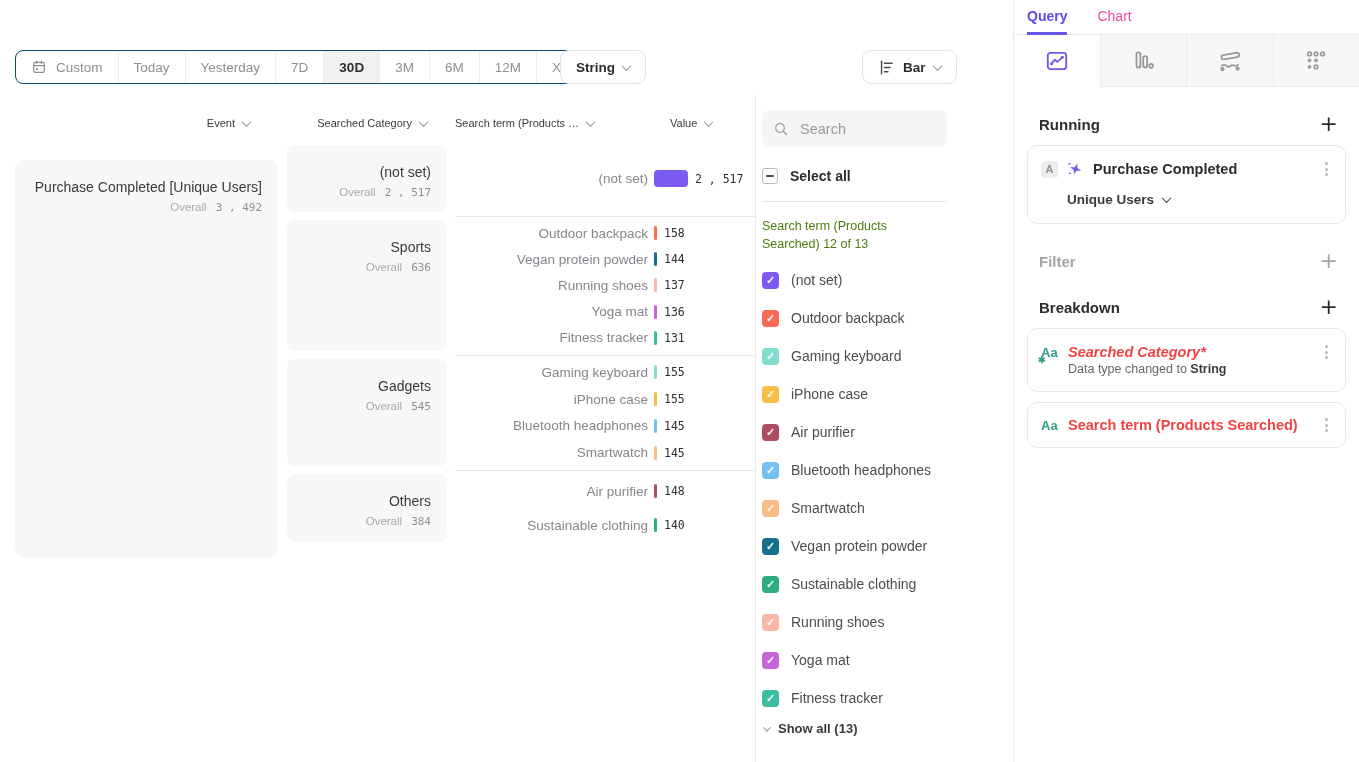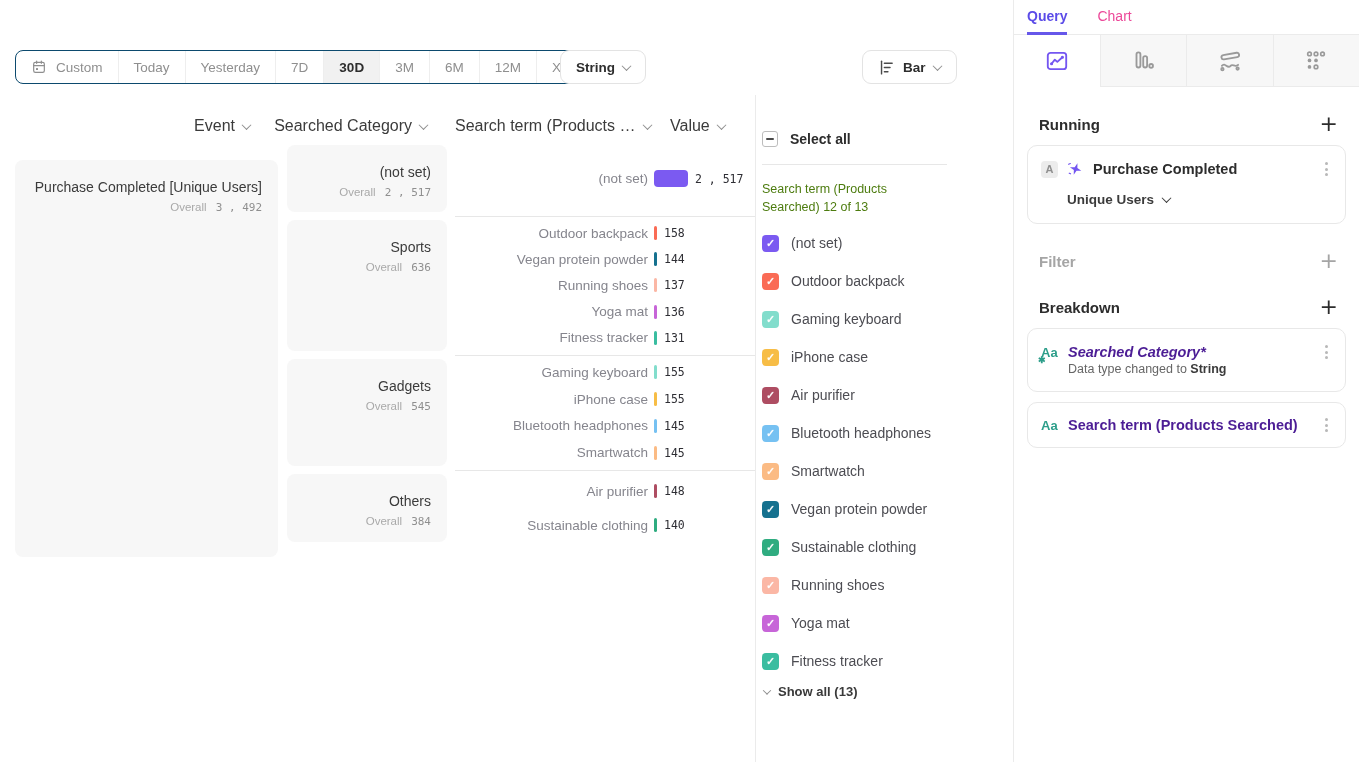--- a/index.html
+++ b/index.html
@@ -15,21 +15,21 @@
   .btn{position:absolute;top:50px;height:34px;border:1px solid #e3e3e3;border-radius:9px;background:#fff;
     display:flex;align-items:center;padding:0 15px;font-size:13.5px;font-weight:600;color:#2d2d2d;
     box-sizing:border-box;cursor:pointer;gap:8px;}
   .compare-btn{left:560px;}
   .bartype-btn{left:862px;}
   .chev{display:inline-block;width:6px;height:6px;border-right:1.6px solid #8f8f8f;
     border-bottom:1.6px solid #8f8f8f;transform:rotate(45deg) translate(-1px,-1px);flex:none;}
   .chev.dark{border-color:#3b3b3b;}
 
   
-  .col-head{position:absolute;top:117px;font-size:16px;font-weight:500;color:#3b3b3b;
+  .col-head{position:absolute;top:117px;font-size:11px;font-weight:500;color:#3b3b3b;
     display:flex;align-items:center;gap:8px;cursor:pointer;}
   .col-head .txt{white-space:nowrap;}
   #h-event{left:15px;width:235px;justify-content:flex-end;}
   #h-cat{left:287px;width:140px;justify-content:flex-end;}
   #h-term{left:455px;}
   #h-value{left:670px;}
 
   
   .cell{position:absolute;background:#f7f7f7;border-radius:8px;box-sizing:border-box;
     padding:17px 16px 0 12px;text-align:right;cursor:pointer;}
@@ -102,21 +102,21 @@
   .badge-a{width:17px;height:17px;background:#ececec;border-radius:4px;color:#8f8f8f;font-size:11px;
     font-weight:700;display:flex;align-items:center;justify-content:center;flex:none;}
   .spark{margin-left:9px;flex:none;display:flex;}
   .card-title{margin-left:10px;font-size:14.5px;font-weight:700;color:#2d2d2d;flex:1;white-space:nowrap;}
   .kebab{display:flex;flex-direction:column;gap:2.5px;padding:3px;cursor:pointer;flex:none;}
   .kebab i{width:3px;height:3px;border-radius:50%;background:#b8b8b8;}
   .agg-row{margin-top:13px;margin-left:26px;display:inline-flex;align-items:center;gap:9px;
     font-size:13.5px;font-weight:600;color:#3b3b3b;cursor:pointer;}
   .aa{color:#2d9e8a;font-size:13px;font-weight:700;position:relative;width:18px;flex:none;}
   .aa .star{position:absolute;left:-3px;bottom:-5px;font-size:9px;}
-  .bd-title{margin-left:9px;font-size:14.5px;font-weight:700;color:#4c1d95;flex:1;white-space:nowrap;}
+  .bd-title{margin-left:9px;font-size:14.5px;font-weight:700;color:#ef4444;flex:1;white-space:nowrap;}
   .bd-title.it{font-style:italic;}
   .bd-note{margin-left:27px;font-size:12.5px;color:#666;}
   .bd-note b{color:#3b3b3b;font-weight:700;}
   .card.bd2{padding:12px 14px 12px 13px;}
 </style>
 </head>
 <body>
 
 <div class="app">
 
@@ -288,20 +288,29 @@
           <span class="term-label">Sustainable clothing</span>
           <span class="vbar" style="width: 3px; height: 14px; background: rgb(47, 172, 128);"></span>
           <span class="term-value">140</span>
         </div>
       </div>
     </div>
 
   <div class="v-divider"></div>
 
   <div class="legend">
+    <div class="searchbox">
+      <span style="display:flex;">
+        <svg width="16" height="16" viewBox="0 0 24 24" fill="none" stroke="#9b9b9b" stroke-width="2" stroke-linecap="round">
+          <circle cx="10.5" cy="10.5" r="6.5"></circle>
+            <path d="M15.5 15.5 L20.5 20.5"></path>
+        </svg>
+      </span>
+      <input placeholder="Search" style="">
+    </div>
 
     <div class="select-all">
       <span class="cb indeterminate">
           <span class="dash"></span>
         </span>
       <span class="lbl">Select all</span>
     </div>
 
     <div class="l-divider"></div>
 

